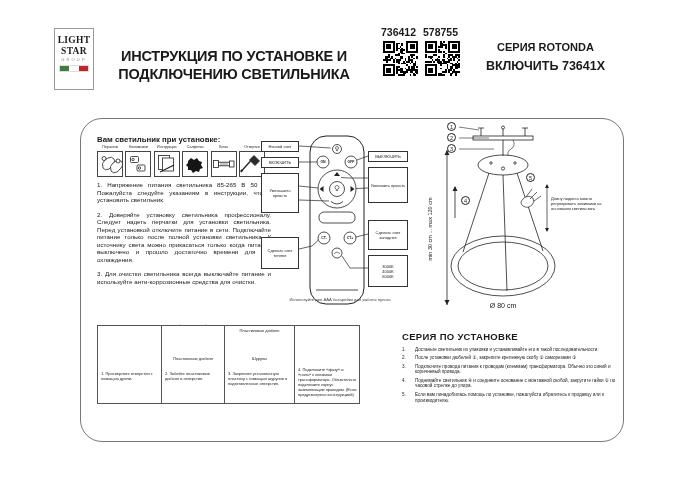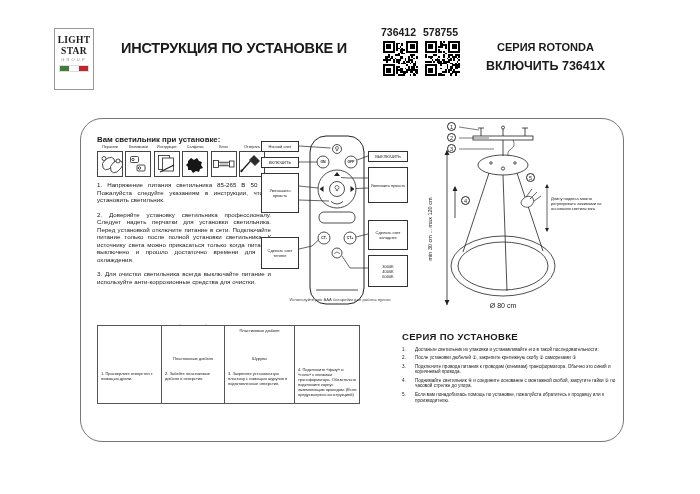--- a/index.html
+++ b/index.html
@@ -6,21 +6,21 @@
   #page{position:relative;width:700px;height:494px;background:#ffffff;
         font-family:"Liberation Sans",sans-serif;color:#1a1a1a;overflow:hidden;}
   
   .logo{position:absolute;left:54px;top:28px;width:40px;height:62px;border:1px solid #999;
         box-sizing:border-box;text-align:center;padding-top:6px;background:#fff;}
   .logo .w{font-family:"Liberation Serif",serif;font-weight:bold;font-size:9.5px;line-height:10.5px;letter-spacing:.3px;}
   .logo .grp{font-size:4px;letter-spacing:2.2px;color:#8a8a8a;margin-top:1px;}
   .logo .flag{height:5px;margin:3px 4px 0 4px;display:flex;border:0.5px solid #ddd;}
   .logo .flag span{flex:1;}
   .flag-g{background:#3f7d3a;} .flag-w{background:#fff;} .flag-r{background:#c0272d;}
-  .doc-title{position:absolute;left:98px;top:40px;width:272px;text-align:center;
+  .doc-title{position:absolute;left:98px;top:48px;width:272px;text-align:center;
              font-weight:bold;font-size:14.5px;line-height:17.5px;letter-spacing:-0.2px;}
   .qr-num{position:absolute;top:26px;width:40px;font-weight:bold;font-size:10.5px;}
   .qr{position:absolute;top:41px;width:35px;height:35px;}
   .series{position:absolute;left:468px;top:41px;width:155px;text-align:center;font-weight:bold;font-size:11px;}
   .articles{position:absolute;left:468px;top:59px;width:155px;text-align:center;font-weight:bold;font-size:12.5px;}
   
   .sheet{position:absolute;left:80px;top:118px;width:542px;height:322px;border:1.2px solid #777;border-radius:22px;}
   .tools-title{position:absolute;left:97px;top:135px;font-size:7.8px;font-weight:bold;}
   .toollabel{position:absolute;top:145px;width:28px;text-align:center;font-size:3.6px;color:#222;white-space:nowrap;overflow:hidden;}
   .toolbox{position:absolute;top:151px;width:26px;height:26px;border:1px solid #444;box-sizing:border-box;}
@@ -65,20 +65,21 @@
     <div class="grp">GROUP</div>
     <div class="flag">
       <span class="flag-g"></span>
       <span class="flag-w"></span>
       <span class="flag-r"></span>
     </div>
   </div>
 
   <div class="doc-title">
     <div>ИНСТРУКЦИЯ ПО УСТАНОВКЕ И</div>
+    <div>ПОДКЛЮЧЕНИЮ СВЕТИЛЬНИКА</div>
   </div>
 
   <div class="qr-num" style="left:381px;">736412</div>
   <div class="qr-num" style="left:423px;">578755</div>
   <svg id="qr1" class="qr" style="left:383px;" viewBox="0 0 21 21" shape-rendering="crispEdges">
       <rect x="0" y="0" width="7" height="7" fill="#000"></rect>
       <rect x="1" y="1" width="5" height="5" fill="#fff"></rect>
       <rect x="2" y="2" width="3" height="3" fill="#000"></rect>
       <rect x="14" y="0" width="7" height="7" fill="#000"></rect>
       <rect x="15" y="1" width="5" height="5" fill="#fff"></rect>

